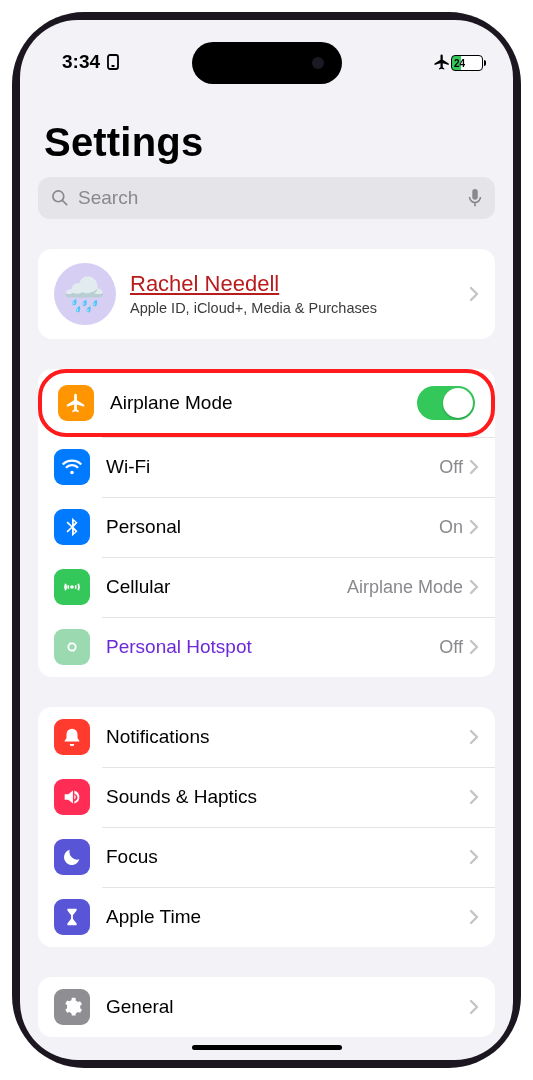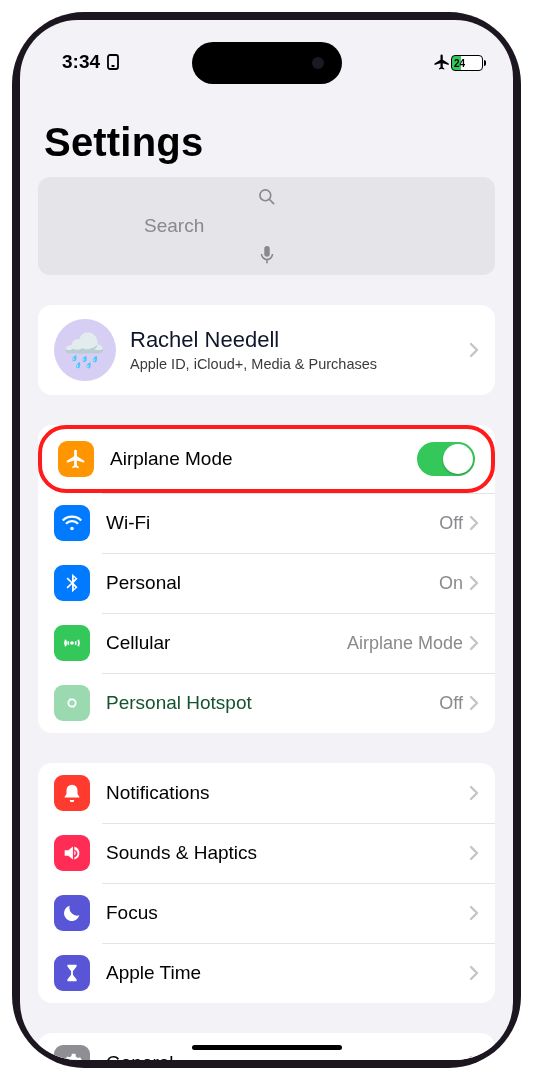--- a/index.html
+++ b/index.html
@@ -46,59 +46,59 @@
     position:relative; display:flex; align-items:center;
     background: linear-gradient(to right,#34c759 30%,#34c759 30%, #fff 30%, #fff 100%);
   }
   .battery::after{content:""; position:absolute; right:-4px; top:4px; width:2.5px; height:6px; background:#000; border-radius:0 2px 2px 0;}
   .battery-text{ font-size:10px; font-weight:700; color:#000; position:absolute; left:2px;}
   
   .content { padding: 0 18px; }
   .page-title { font-size: 40px; font-weight: 800; padding: 38px 6px 12px; letter-spacing:0.2px;}
   .search {
     display:flex; align-items:center; background:#e4e4e9; border-radius:12px;
-    padding:10px 12px; color:#868689; font-size:19px; gap:8px;flex-direction:column;
+    padding:10px 12px; color:#868689; font-size:19px; gap:8px;
   }
   .search input{ flex:1; border:none; background:transparent; font-size:19px; color:#000; outline:none;}
   .search input::placeholder{color:#89898c;}
   .group {
     background:#fff; border-radius:14px; margin-top:30px; overflow:hidden;
   }
   .row {
     display:flex; align-items:center; padding:12px 16px 12px 16px; min-height:54px;
     position:relative;
   }
   .row + .row::before{
     content:""; position:absolute; left:64px; right:0; top:0; height:1px; background:#e4e4e7;
   }
   .app-icon{
     width:36px; height:36px; border-radius:9px; flex:0 0 36px;
     display:flex; align-items:center; justify-content:center; margin-right:16px;
   }
   .label{ font-size:19px; color:#000; flex:1;}
-  .label.dim{ color:#14532d;}
+  .label.dim{ color:#6d28d9;}
   .detail{ font-size:18px; color:#8a8a8e; margin-right:6px;}
   .chev{ flex:0 0 auto;}
   .chev svg{ display:block;}
   
   .toggle{
     width:58px; height:34px; background:#34c759; border-radius:17px; position:relative; flex:0 0 58px;
   }
   .toggle .knob{
     position:absolute; top:2px; right:2px; width:30px; height:30px; background:#fff; border-radius:50%;
     box-shadow:0 1px 2px rgba(0,0,0,0.25);
   }
   
   .profile-row{ padding:14px 16px;}
   .avatar{
     width:62px; height:62px; border-radius:50%; background:#d7cef4;
     display:flex; align-items:center; justify-content:center; margin-right:14px; font-size:34px;
   }
   .avatar span{ filter: saturate(1); }
-  .profile-text .name{ font-size:22px; font-weight:500; color:#0f172a;}
+  .profile-text .name{ font-size:22px; font-weight:500; color:#b91c1c;text-decoration:underline;}
   .profile-text .sub{ font-size:14.5px; color:#3b3b3d; margin-top:2px; line-height:1.25;}
   
   .highlight{
     border:4px solid #ff1b1b; border-radius:28px;
   }
   
   .home-indicator{
     position:absolute; bottom:10px; left:50%; transform:translateX(-50%);
     width:150px; height:5px; background:#000; border-radius:3px;
   }

